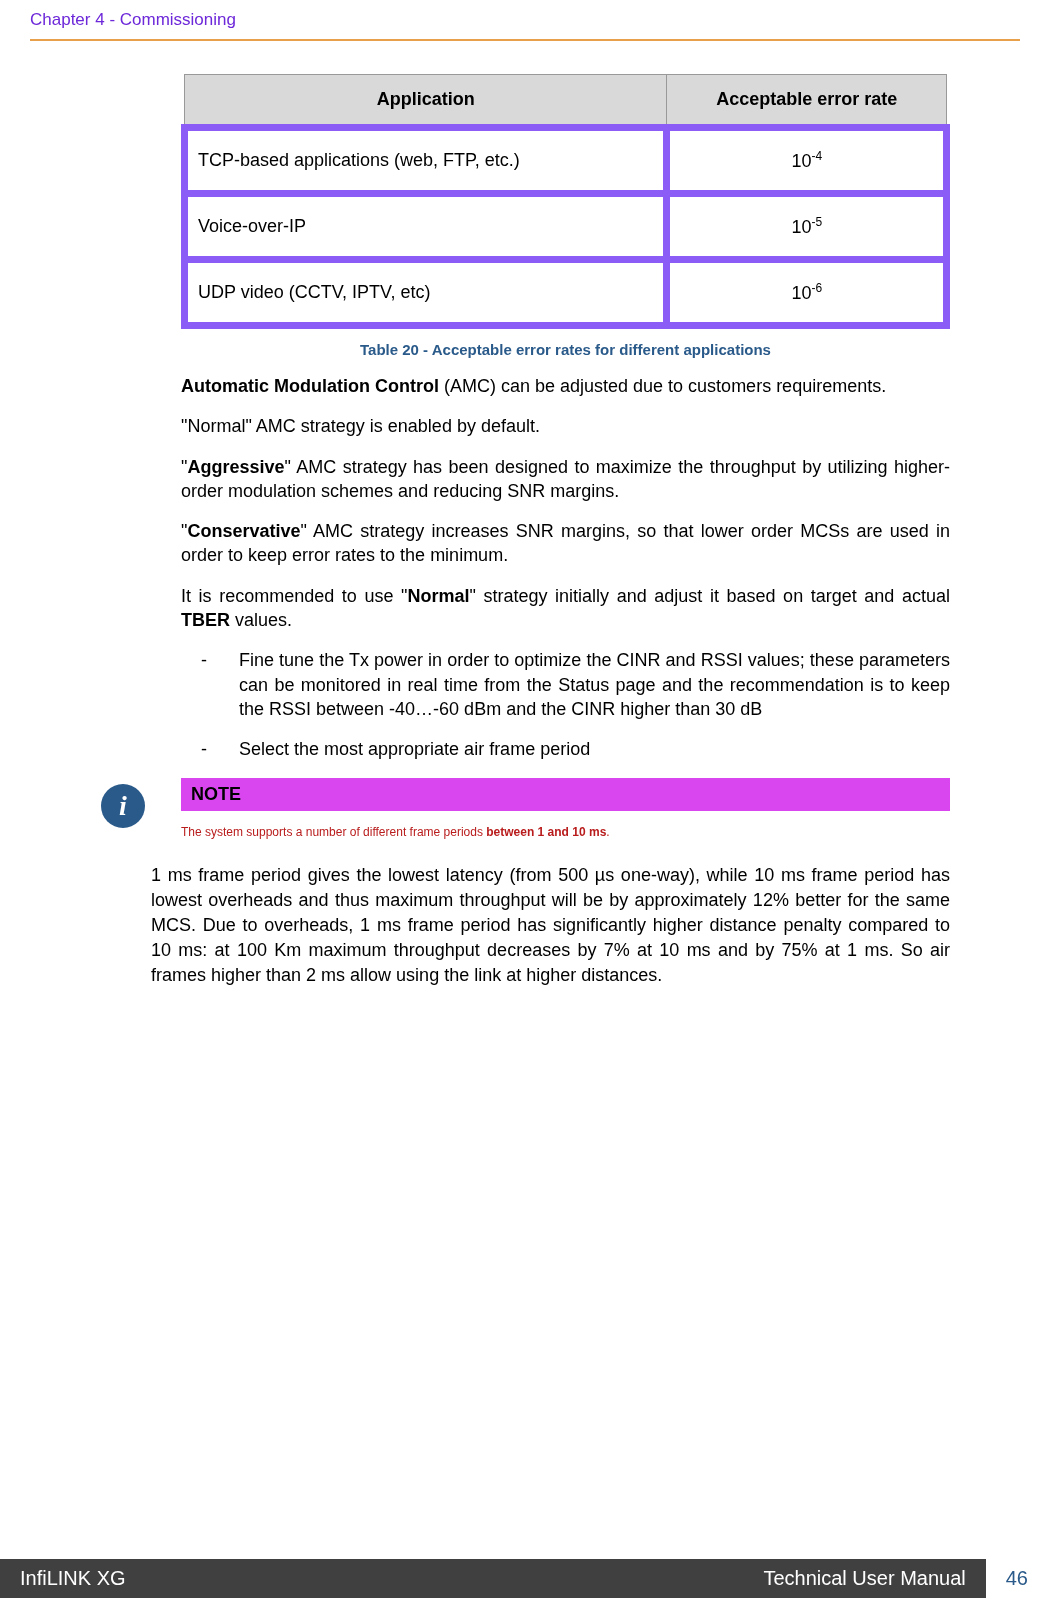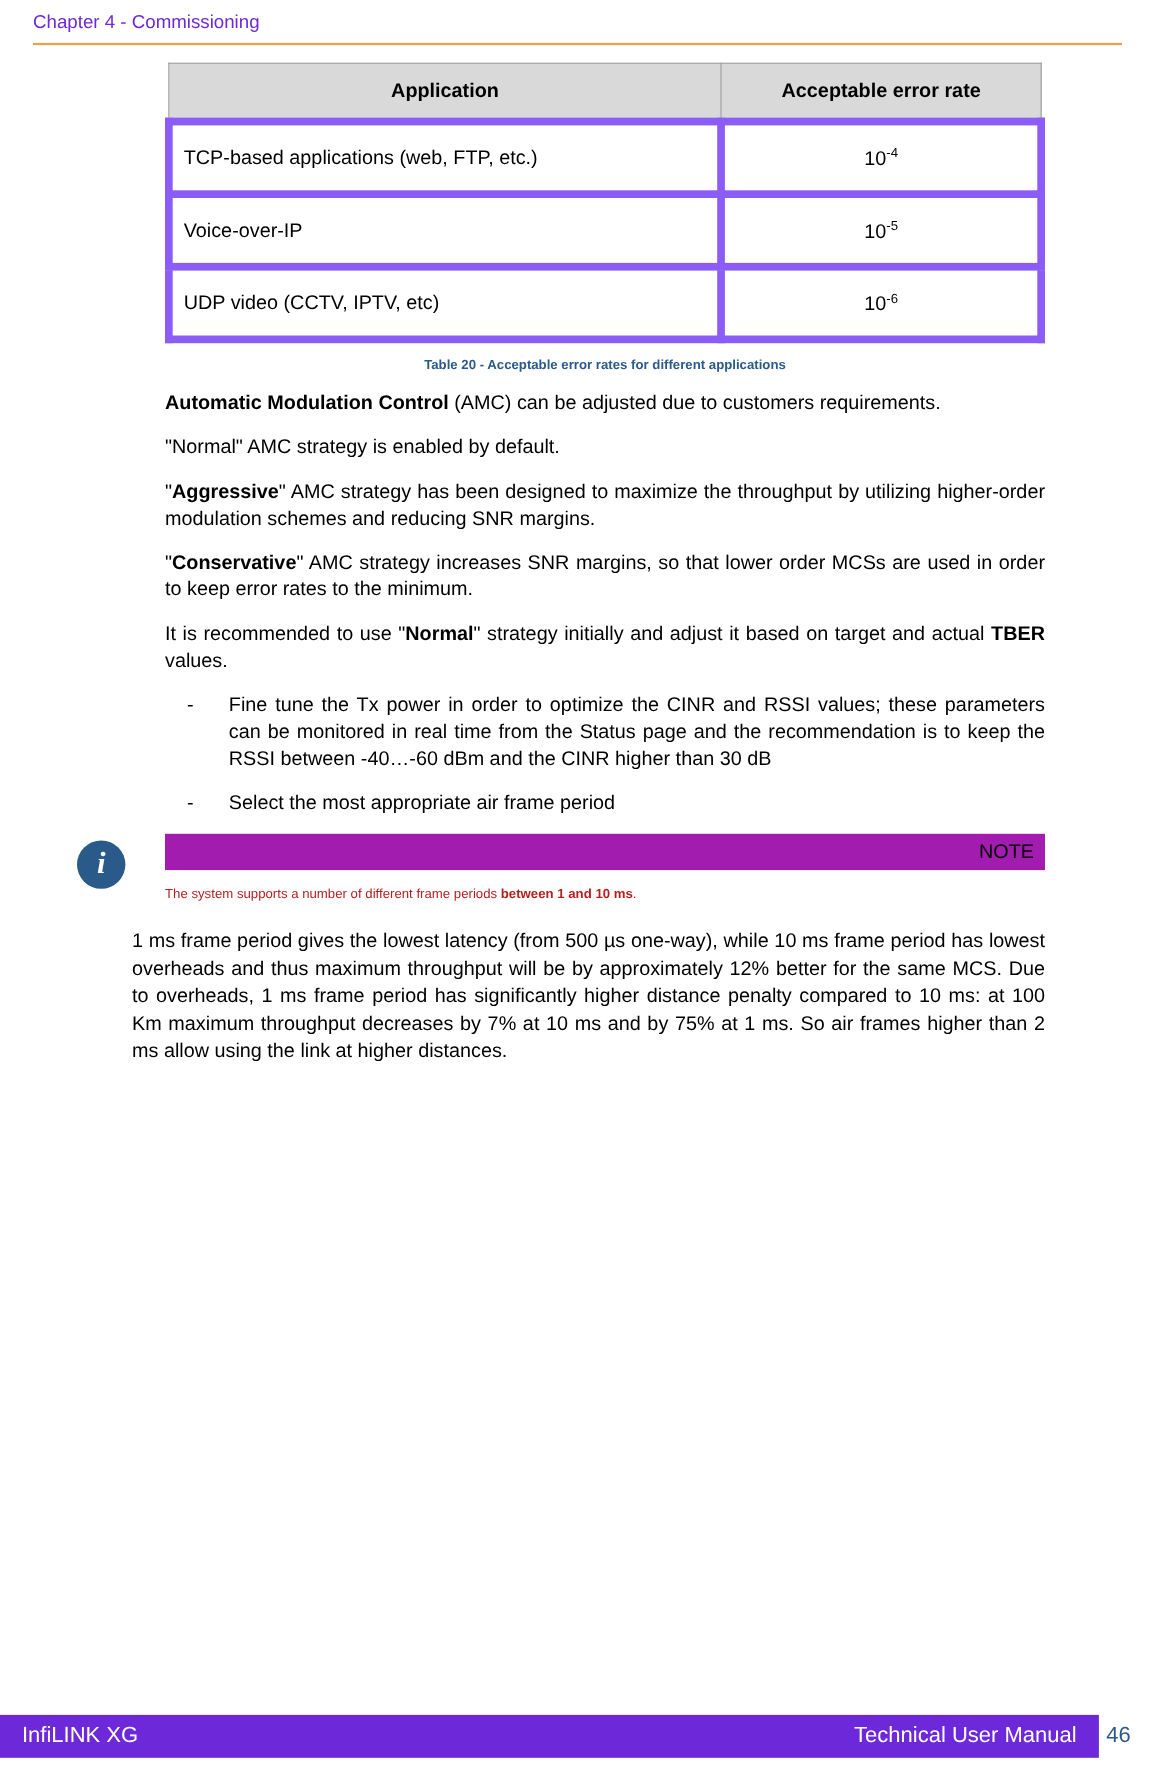--- a/index.html
+++ b/index.html
@@ -17,21 +17,22 @@
   padding: 10px 30px 5px 30px;
   color: #6d28d9;
   font-size: 17px;
 }
 .header-rule {
   margin: 4px 30px 0 30px;
   border: none;
   border-top: 2px solid #e8a04a;
 }
 .content {
-  padding: 10px 100px 0 150px;
+  padding: 27px 100px 0 150px;
+  margin-left: 31px;
 }
 .data-table {
   width: 100%;
   border-collapse: collapse;
   margin-top: 6px;
 }
 .data-table th {
   background: #d9d9d9;
   border: 1px solid #999;
   padding: 14px 10px;
@@ -45,21 +46,21 @@
   font-size: 18px;
 }
 .data-table td:last-child {
   text-align: center;
 }
 .sup { font-size: 12px; vertical-align: super; }
 .table-caption {
   text-align: center;
   color: #2a5a8a;
   font-weight: bold;
-  font-size: 12px;
+  font-size: 15px;
   margin: 12px 0 16px 0;
 }
 .para {
   margin: 16px 0;
   text-align: justify;
   line-height: 1.35;
 }
 .bold { font-weight: bold; }
 .bullet-list {
   list-style: none;
@@ -94,25 +95,24 @@
   font-size: 28px;
   display: flex;
   align-items: center;
   justify-content: center;
   margin-right: 36px;
   margin-top: 6px;
   flex-shrink: 0;
 }
 .note-content { flex: 1; }
 .note-title {
-  background: #a21caf;
+  background: #d946ef;
   padding: 6px 10px;
-  font-weight: normal;
-  font-size: 18px;
-  text-align: right;
+  font-weight: bold;
+  font-size: 18px;
 }
 .note-text {
   color: #b91c1c;
   font-size: 12px;
   padding: 14px 0 0 0;
 }
 .para2 {
   margin: 24px 0 0 -30px;
   padding-right: 0;
   text-align: justify;
@@ -120,28 +120,28 @@
 }
 .footer {
   position: absolute;
   bottom: 16px;
   left: 0;
   right: 0;
   display: flex;
   align-items: center;
 }
 .footer-bar {
-  background: #6d28d9;
+  background: #404040;
   color: #fff;
   flex: 1;
   display: flex;
   justify-content: space-between;
   padding: 8px 20px;
   font-size: 20px;
-  margin-right: 7px;
+  margin-right: 20px;
 }
 .footer-page {
   color: #2a5a8a;
   font-size: 20px;
   padding-right: 22px;
 }
 </style>
 </head>
 <body>
 

